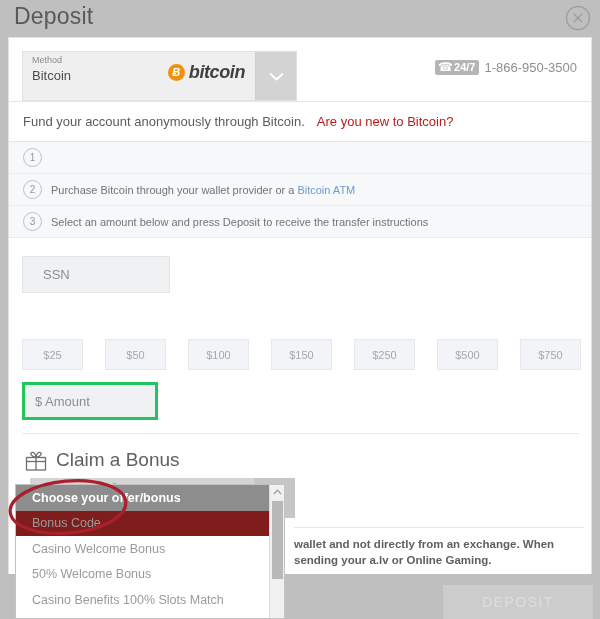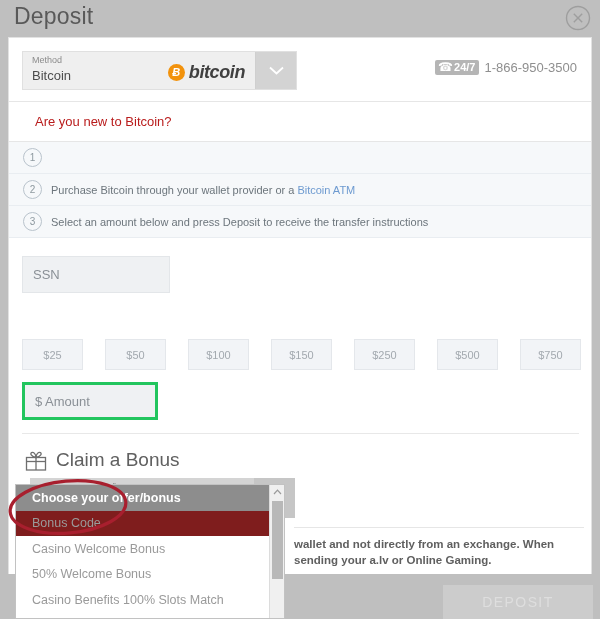--- a/index.html
+++ b/index.html
@@ -55,21 +55,21 @@
   
   .method-row {
     position: absolute;
     left: 0; top: 0;
     width: 582px; height: 64px;
     border-bottom: 1px solid #e6e6e6;
   }
   .method-select {
     position: absolute;
     left: 13px; top: 13px;
-    width: 275px; height: 39px;
+    width: 275px; height: 50px;
     background: #efefef;
     border: 1px solid #e0e0e0;
     display: flex;
     align-items: stretch;
   }
   .method-inner {
     position: relative;
     flex: 1;
     padding-left: 9px;
   }
@@ -213,21 +213,21 @@
     padding-top: 0;
   }
   .ssn-field {
     position: absolute;
     left: 13px; top: 14px;
     width: 148px; height: 37px;
     background: #eff1f3;
     border: 1px solid #e3e6e9;
     display: flex;
     align-items: center;
-    padding-left: 10px;
+    padding-left: 20px;
     font-size: 13px;
     color: #8a9096;
     cursor: text;
   }
   .chips {
     position: absolute;
     left: 13px; top: 97px;
     display: flex;
     gap: 22px;
   }
@@ -474,20 +474,21 @@
       <div class="phone-block">
         <span class="phone-badge">
           <span class="glyph">☎</span>
           <span class="txt">24/7</span>
         </span>
         <span class="phone-num">1-866-950-3500</span>
       </div>
     </div>
 
     <div class="intro">
+      <span>Fund your account anonymously through Bitcoin.</span>
       <a>Are you new to Bitcoin?</a>
     </div>
 
     <div class="steps">
       <div class="step">
         <div class="step-num">1</div>
       </div>
       <div class="step">
         <div class="step-num">2</div>
         <div class="step-txt">

